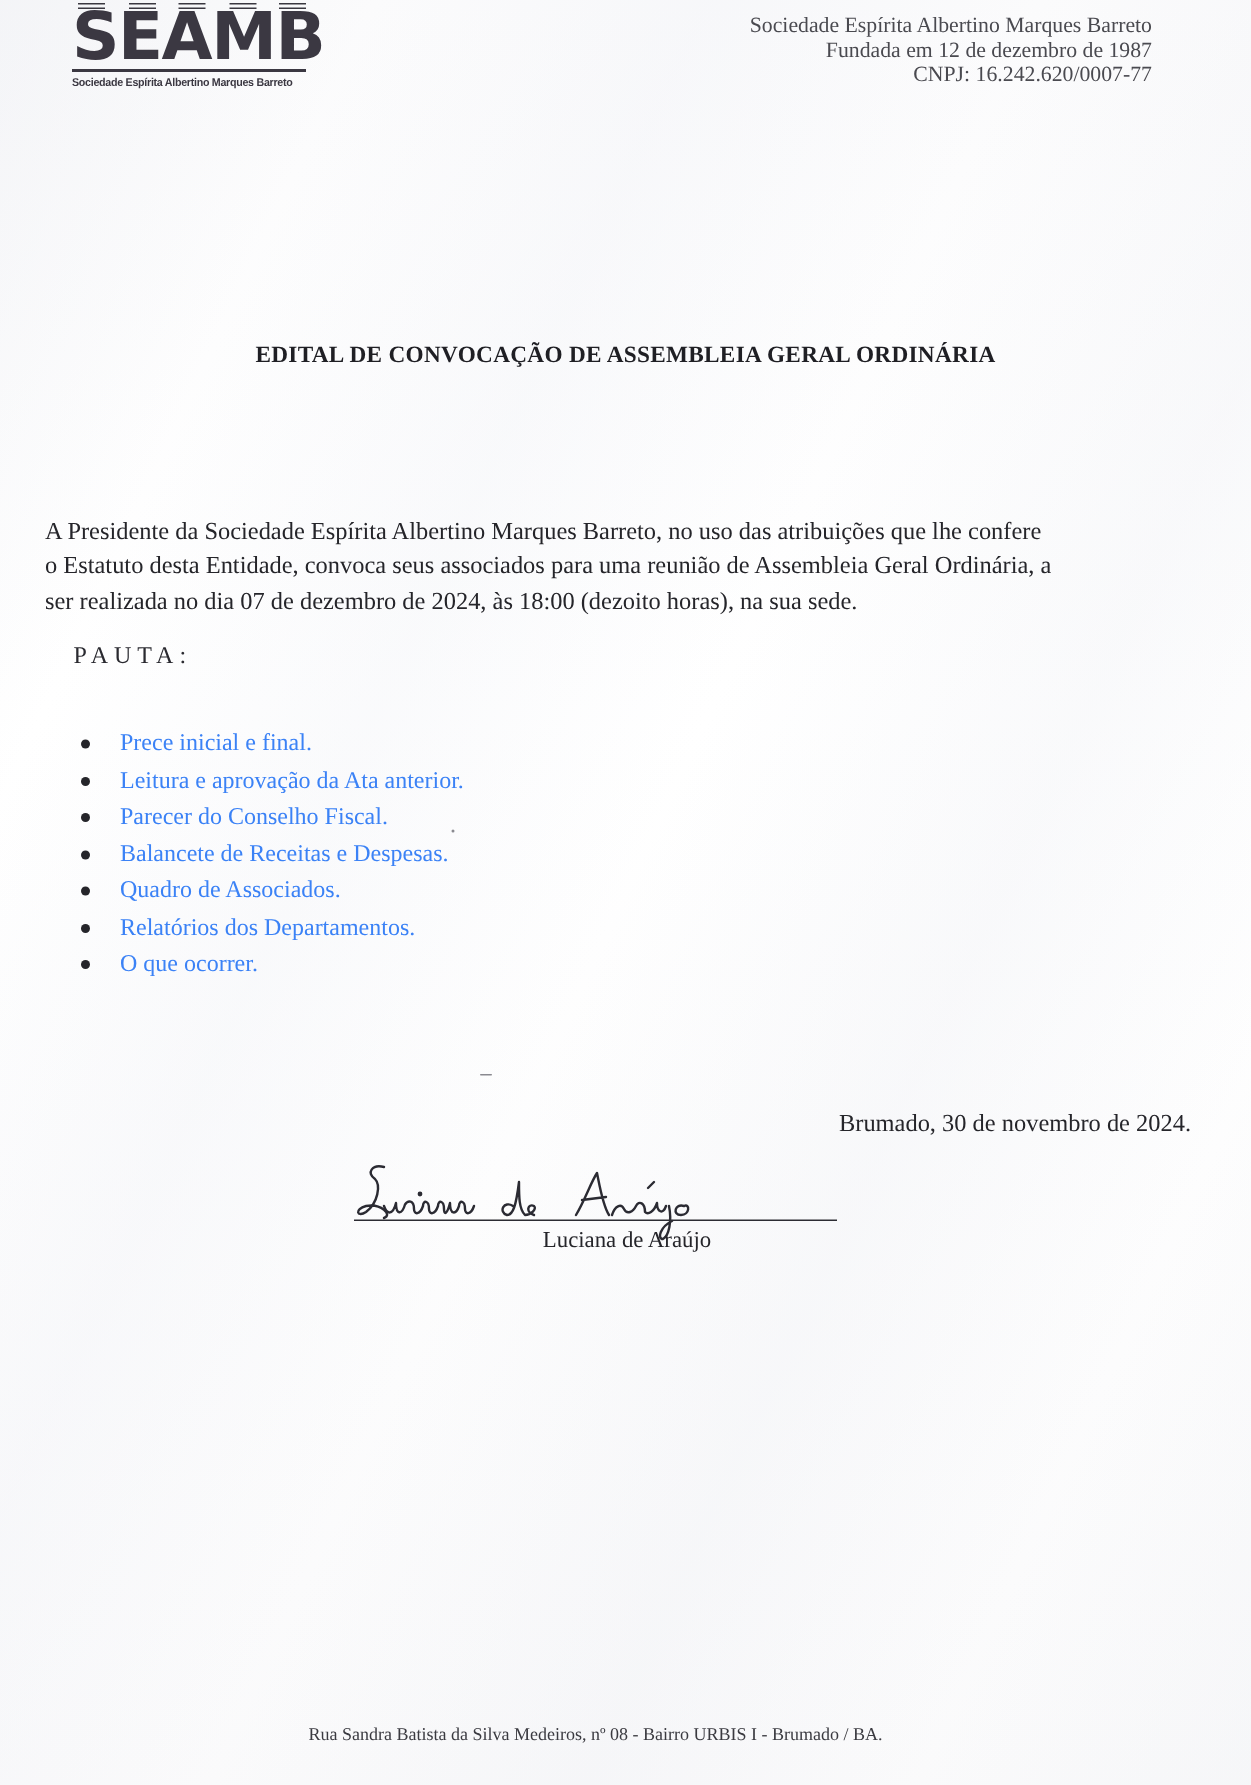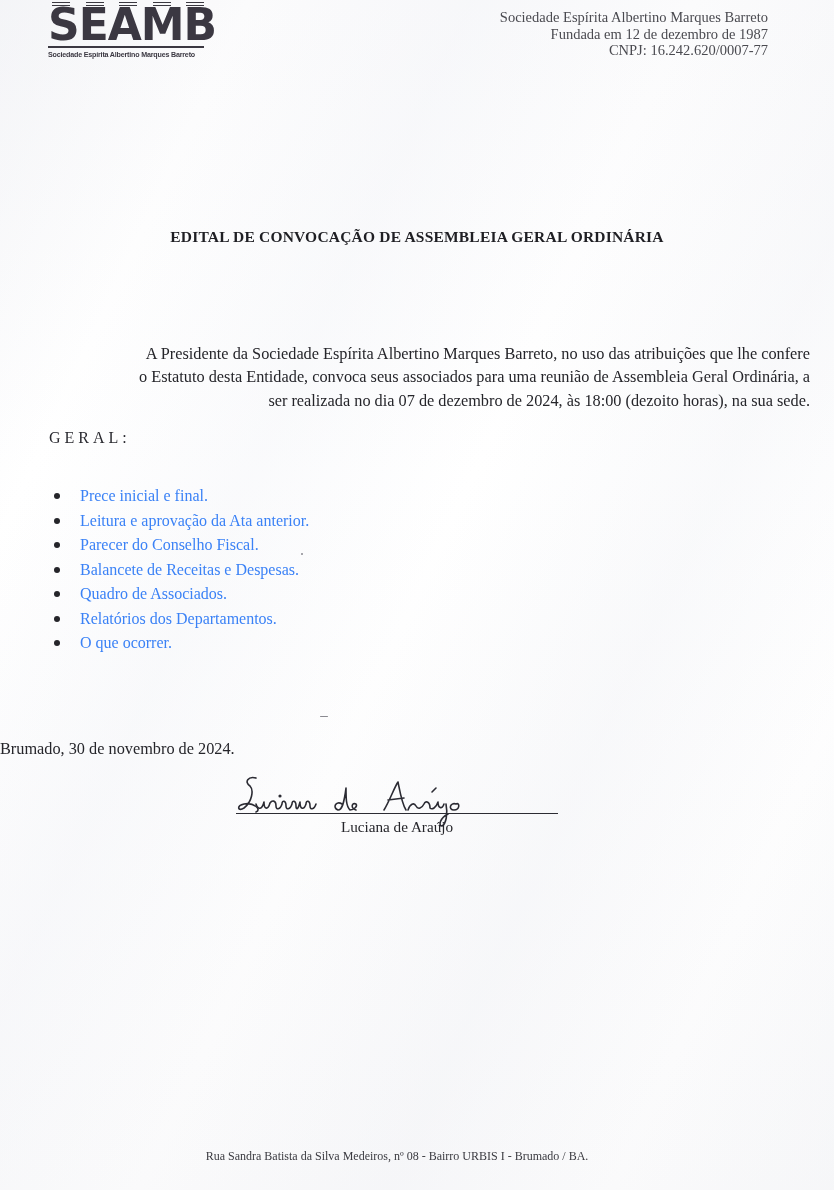--- a/index.html
+++ b/index.html
@@ -38,37 +38,37 @@
   
   .title {
     left: 0; width: 834px; top: 228px; text-align: center;
     font-weight: bold; font-size: 15.5px; letter-spacing: 0.2px; color: #1f1f24;
   }
 
   
   .para {
     left: 30px; width: 780px; top: 342px; font-size: 16.3px; line-height: 23.3px; color: #25252a;
   }
-  .para div { white-space: nowrap; text-align: right; }
+  .para div { white-space: nowrap; }
 
   .pauta { left: 49px; top: 429px; font-size: 16px; letter-spacing: 4px; color: #2a2a30; }
 
   .agenda { left: 50px; top: 484px; font-size: 16px; line-height: 24.5px; color: #3b82f6; margin: 0; padding: 0; list-style: none; }
   .agenda li { position: relative; padding-left: 30px; white-space: nowrap; }
   .agenda li::before {
     content: ""; position: absolute; left: 4px; top: 9px; width: 6px; height: 6px;
     border-radius: 50%; background: #25252a;
   }
 
-  .place-date { left: 0; width: 794px; top: 739px; text-align: left; font-size: 16.3px; color: #25252a; }
+  .place-date { left: 0; width: 794px; top: 739px; text-align: right; font-size: 16.3px; color: #25252a; }
 
   .sig-line { left: 236px; top: 813px; width: 322px; border-top: 1.4px solid #2c2c33; }
   .signature { left: 234px; top: 770px; width: 300px; height: 60px; }
 
-  .signer { left: 0; width: 794px; top: 817px; text-align: center; font-size: 15.2px; line-height: 19px; color: #25252a; }
+  .signer { left: 0; width: 794px; top: 817px; text-align: center; font-size: 15.2px; line-height: 19px; color: #25252a; padding-left: 21px; }
 
   .footer { left: 0; width: 794px; top: 1149px; text-align: center; font-size: 12px; color: #3a3a40; white-space: nowrap; }
 
   .speck { position: absolute; background: #8a8a90; border-radius: 1px; }
 </style>
 </head>
 <body>
 
 <div class="abs logo">
   <div class="logo-bars">
@@ -90,21 +90,21 @@
 </div>
 
 <div class="abs title">EDITAL DE CONVOCAÇÃO DE ASSEMBLEIA GERAL ORDINÁRIA</div>
 
 <div class="abs para">
   <div>A Presidente  da Sociedade Espírita Albertino Marques Barreto, no uso das atribuições que lhe confere</div>
   <div>o Estatuto desta Entidade, convoca seus associados para uma reunião de Assembleia Geral Ordinária, a</div>
   <div>ser realizada no dia 07 de dezembro de 2024, às 18:00 (dezoito horas), na sua sede.</div>
 </div>
 
-<div class="abs pauta">GERAL:</div>
+<div class="abs pauta">PAUTA:</div>
 
 <ul class="abs agenda">
   <li>Prece inicial e final.</li>
   <li>Leitura e aprovação da Ata anterior.</li>
   <li>Parecer do Conselho Fiscal.</li>
   <li>Balancete de Receitas e Despesas.</li>
   <li>Quadro de Associados.</li>
   <li>Relatórios dos Departamentos.</li>
   <li>O que ocorrer.</li>
 </ul>

